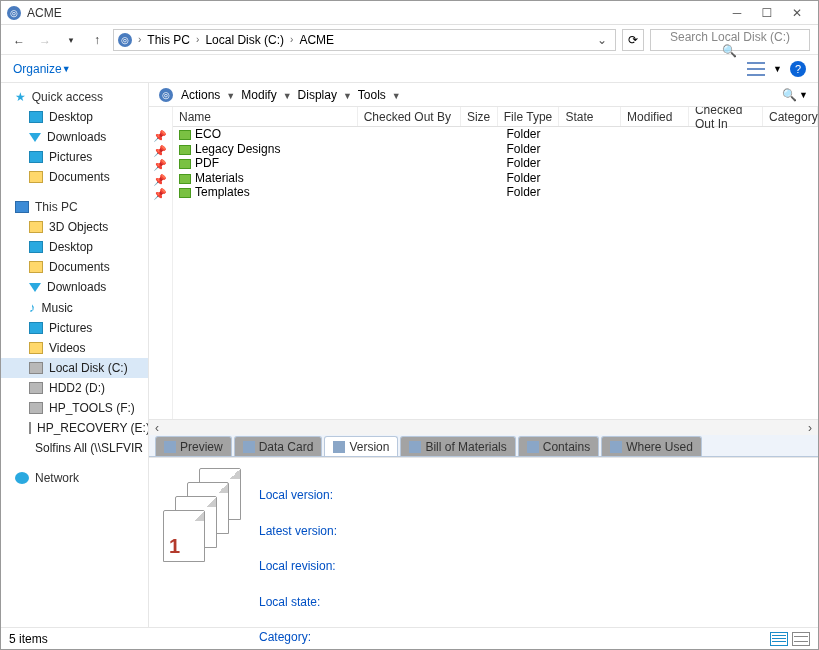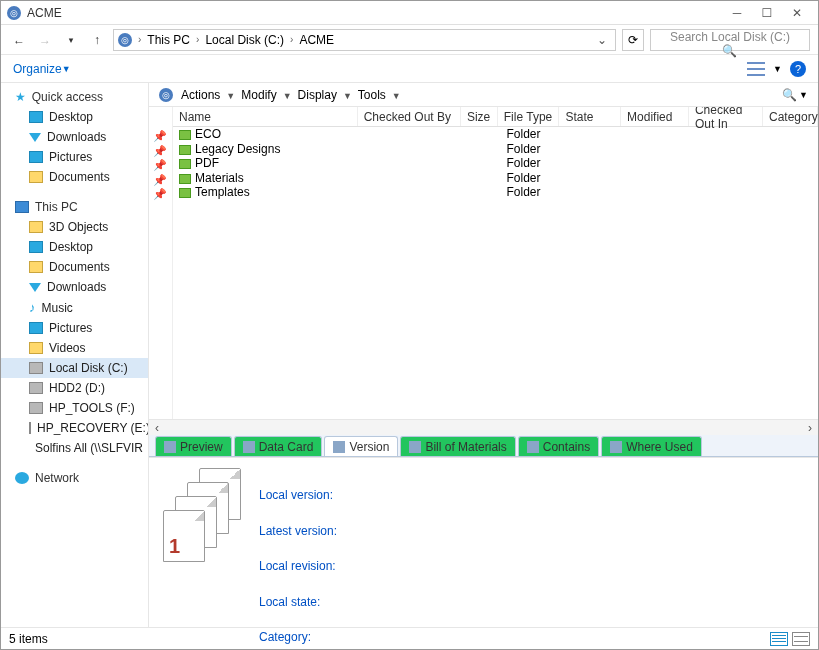--- a/index.html
+++ b/index.html
@@ -75,21 +75,21 @@
   .ftrow { display:flex; height:14.5px; align-items:center; }
   .ftc { padding:0 6px; overflow:hidden; white-space:nowrap;}
   .foldericon{width:12px;height:10px;background:#7ac142;border:1px solid #4a9a1e;display:inline-block;margin-right:4px;vertical-align:middle;}
   .col-name{width:207px;} .col-co{width:115px;} .col-size{width:40px;text-align:right;} .col-type{width:68px;} .col-state{width:68px;} .col-mod{width:75px;} .col-coi{width:82px;} .col-cat{width:55px;}
 
   .hscroll{height:16px;border-top:1px solid #e6e6e6;background:#f4f4f4;display:flex;align-items:center;}
   .hscroll .track{flex:1;} .hscroll .arr{width:16px;text-align:center;color:#555;}
 
   
   .bottabs { height:22px; display:flex; align-items:flex-end; border-bottom:1px solid #b8c8dc; background:#eef3fa; padding:0 6px; gap:2px;}
-  .btab { height:20px; padding:0 8px; display:flex; align-items:center; gap:4px; border:1px solid #b8c8dc; border-bottom:none; background:#22c55e; border-radius:3px 3px 0 0; color:#333;}
+  .btab { height:20px; padding:0 8px; display:flex; align-items:center; gap:4px; border:1px solid #b8c8dc; border-bottom:none; background:#a3a3a3; border-radius:3px 3px 0 0; color:#333;}
   .btab.active { background:#fff; }
   .tabicon{width:12px;height:12px;display:inline-block;background:#8aa6c7;}
 
   
   .verpanel { flex:0 0 auto; height:170px; display:flex; padding:10px 14px; gap:16px; border-top:1px solid #e6e6e6;}
   .verimg { width:80px; height:90px; position:relative; }
   .sheet { position:absolute; width:42px; height:52px; background:#fff; border:1px solid #999; border-radius:2px 2px 0 0; }
   .sheet .corner{position:absolute;top:0;right:0;width:10px;height:10px;background:linear-gradient(135deg,#fff 0 50%, #ccc 50% 100%);}
   .sheet .num{position:absolute;bottom:3px;left:5px;font-size:20px;font-weight:bold;}
   .s1{top:42px;left:0;} .s1 .num{color:#b33a2c;}

